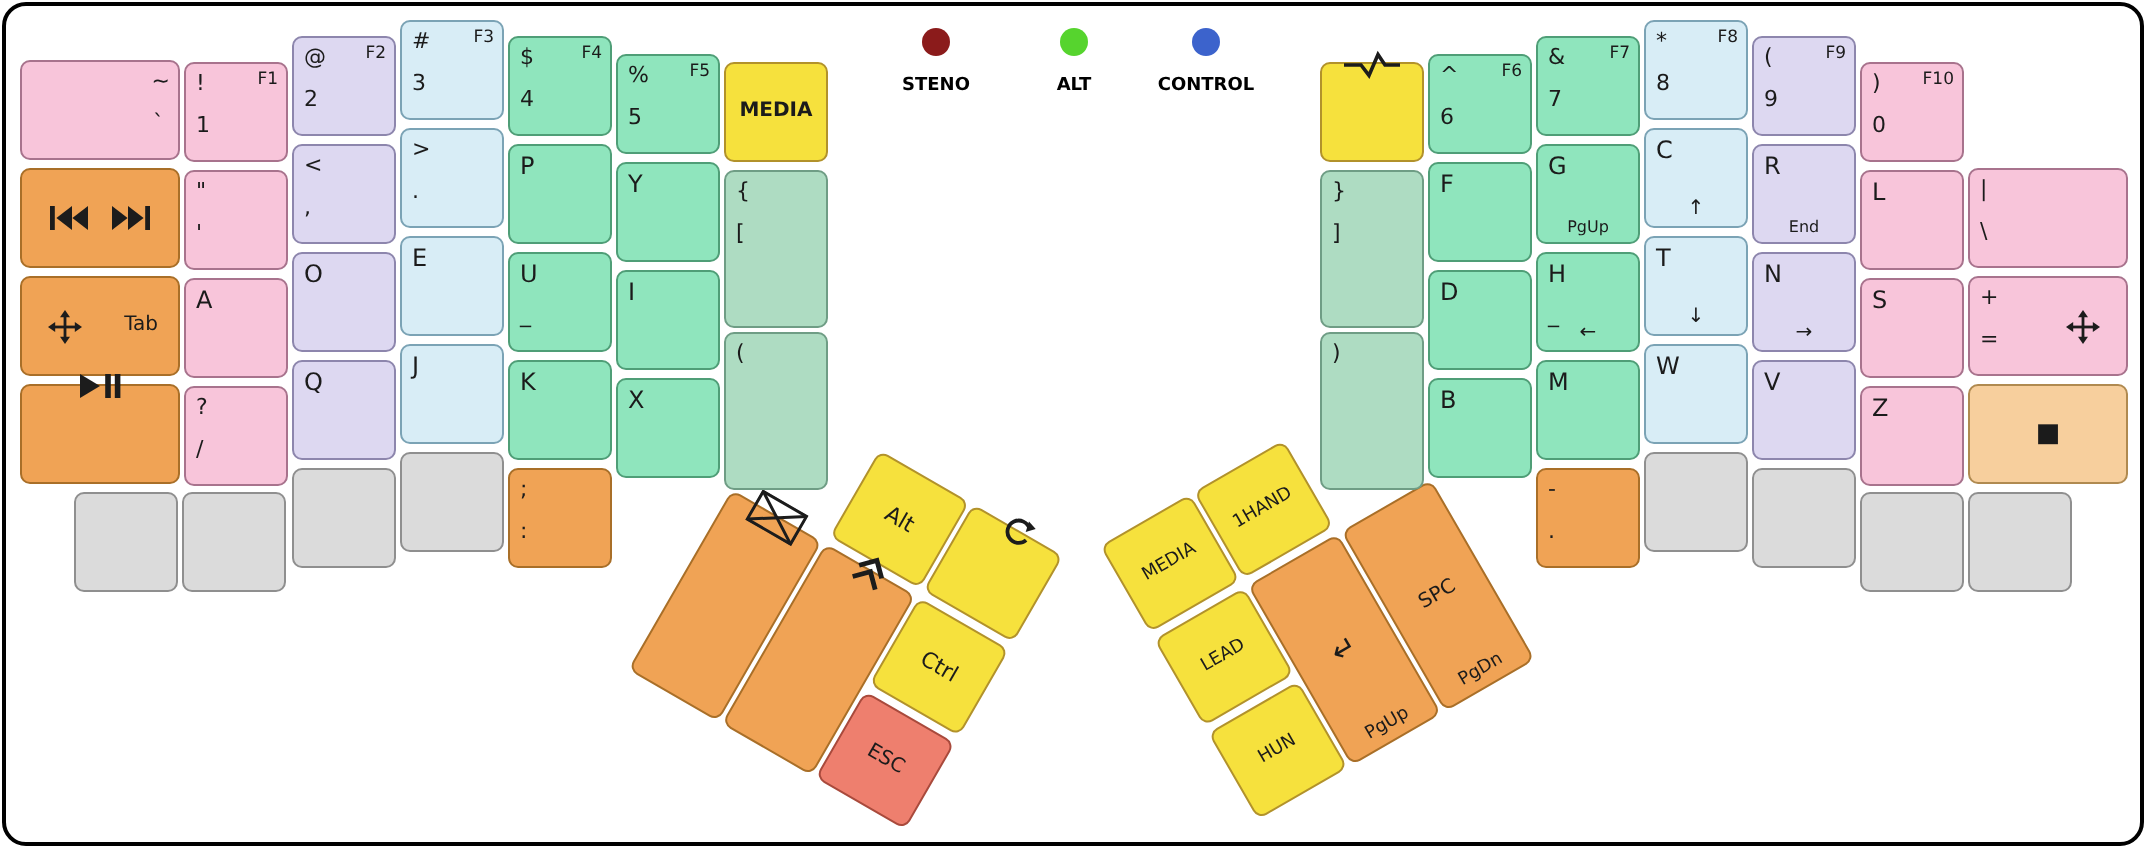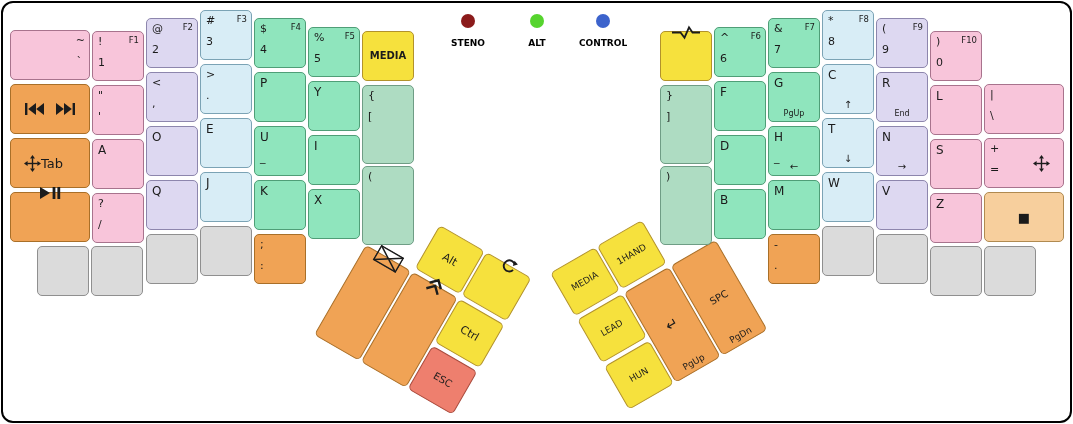--- a/index.html
+++ b/index.html
@@ -8,21 +8,21 @@
   .frame{position:absolute;inset:1px;border:2px solid #000;border-radius:12px;pointer-events:none;}
   .board{position:absolute;inset:0;}
   .key{position:absolute;box-sizing:border-box;border:1px solid;border-radius:5px;}
   .lbl{position:absolute;color:#1b1b1b;line-height:1;white-space:pre;}
   .pos-tl{top:4px;left:5px;font-size:11px;}
   .pos-tr{top:4px;right:4px;font-size:8.5px;}
   .pos-ml{top:25px;left:5px;font-size:11px;}
   .pos-mr{top:25px;right:7px;font-size:11px;}
   .pos-bc{bottom:3px;left:0;right:0;text-align:center;font-size:9px;}
   .pos-c{top:50%;left:0;right:0;transform:translateY(-50%);text-align:center;font-size:11px;}
-  .pos-cr{top:50%;right:26px;transform:translateY(-50%);font-size:13px;}
+  .pos-cr{top:50%;right:10px;transform:translateY(-50%);font-size:10px;}
   .icn{position:absolute;display:flex;align-items:center;justify-content:center;}
   .icn.pos-c{inset:0;}
   .icn.pos-l{left:13px;top:0;bottom:0;}
   .icn.pos-r{right:13px;top:0;bottom:0;}
   .cluster{position:absolute;width:162px;height:160px;transform-origin:0 0;}
   .cluster-left{left:393px;top:198px;transform:rotate(30deg);}
   .cluster-right{left:550px;top:273px;transform:rotate(-30deg);}
   .led-dot{position:absolute;top:14px;width:14px;height:14px;border-radius:50%;transform:translateX(-50%);}
   .led-label{position:absolute;top:38px;transform:translateX(-50%);font-size:9px;font-weight:600;color:#000;}
 </style>

